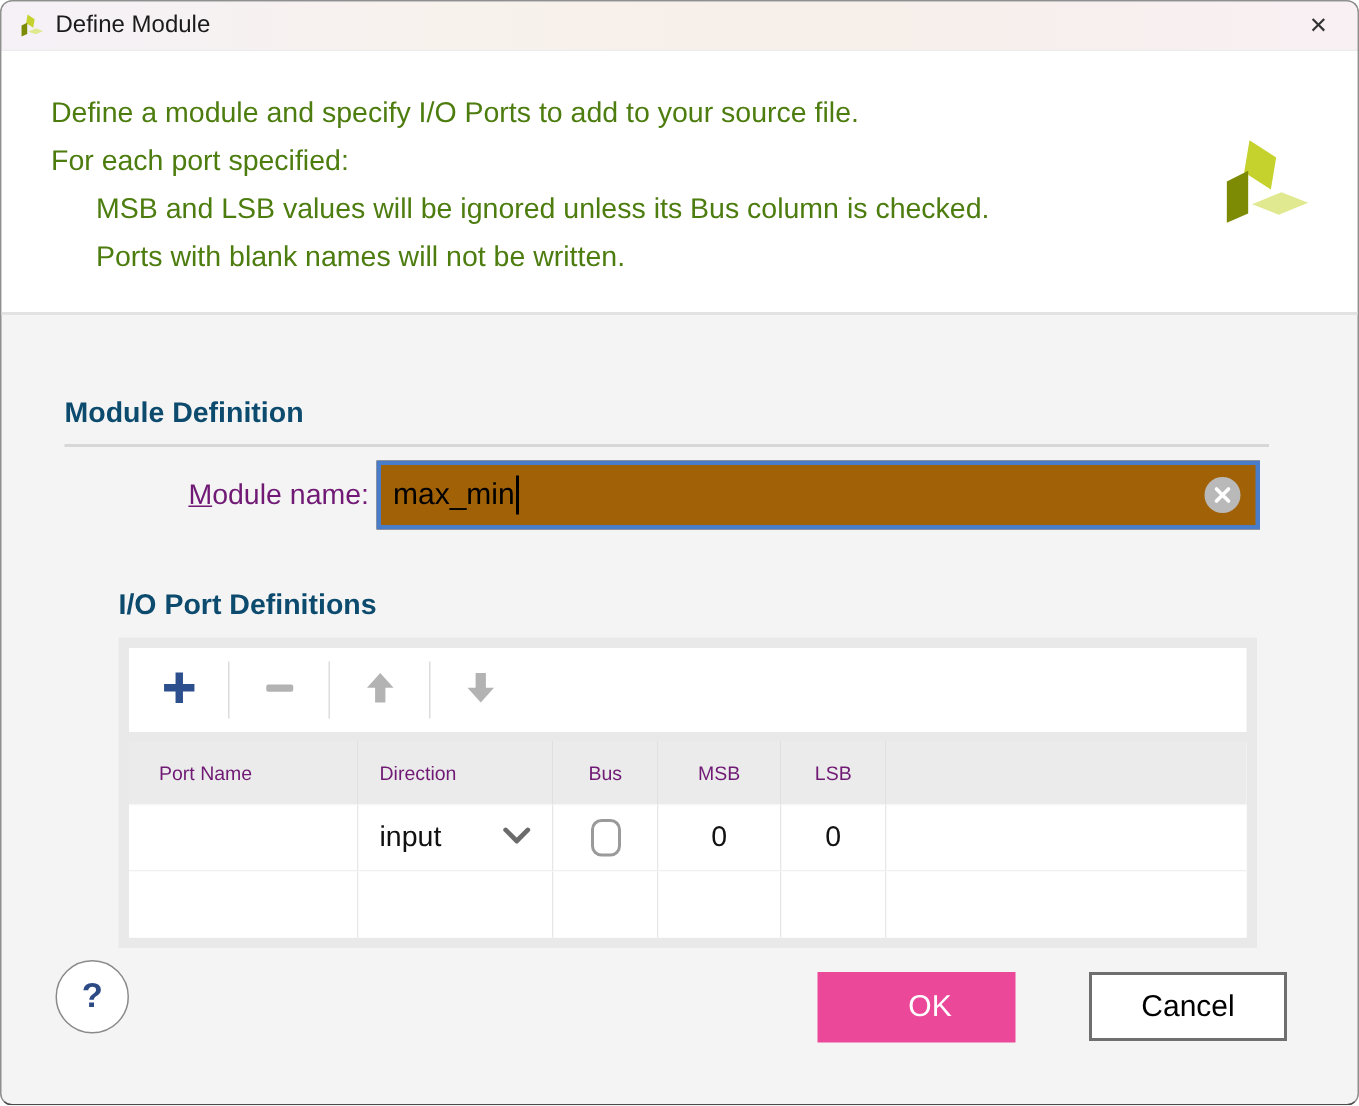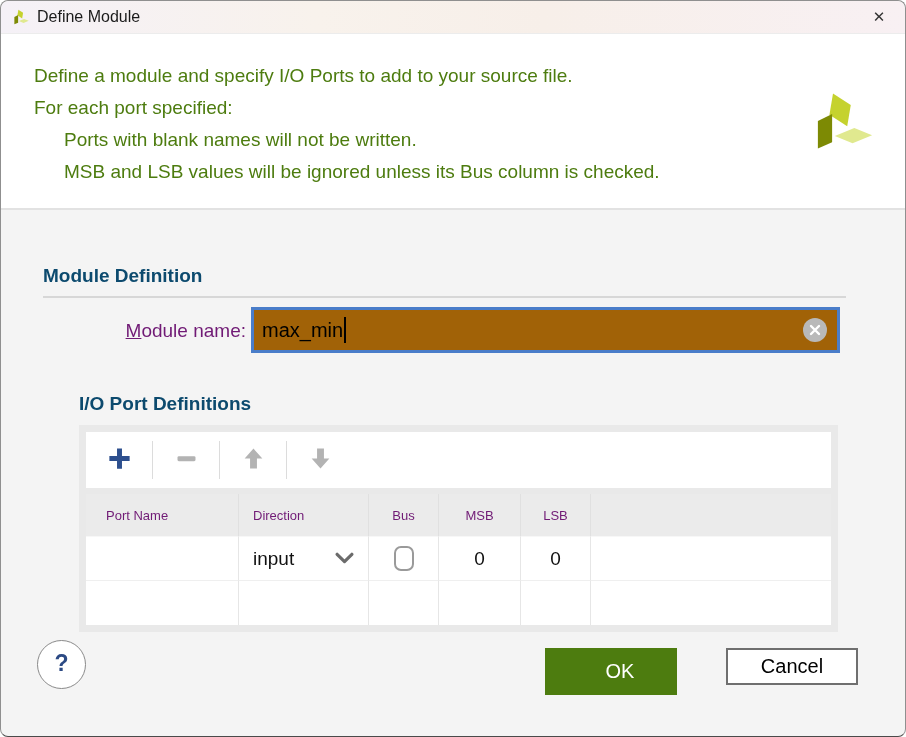--- a/index.html
+++ b/index.html
@@ -87,25 +87,25 @@
     vertical-align:middle;cursor:pointer;
   }
 
   
   .help{
     position:absolute;left:36px;top:639px;width:49px;height:49px;border-radius:50%;
     background:#fff;border:1px solid #8a8a8a;color:#2c4a84;font-size:23px;font-weight:bold;cursor:pointer;
     display:flex;align-items:center;justify-content:center;padding-bottom:3px;
   }
   .ok{
-    position:absolute;left:544px;top:647px;width:132px;height:47px;border:none;background:#4d7c0f;
+    position:absolute;left:544px;top:647px;width:132px;height:47px;border:none;background:#ec4899;
     color:#fff;font-size:20px;cursor:pointer;padding-left:24px;
   }
   .cancel{
-    position:absolute;left:725px;top:647px;width:132px;height:37px;background:#fff;
+    position:absolute;left:725px;top:647px;width:132px;height:46px;background:#fff;
     border:2px solid #6f6f6f;color:#000;font-size:20px;cursor:pointer;
   }
 </style>
 </head>
 <body>
 
 <div class="window">
 
   <div class="titlebar">
     <span class="titlebar-logo">
@@ -118,22 +118,22 @@
     <span class="title-text">Define Module</span>
     <button class="close-btn">
       <span>✕</span>
     </button>
   </div>
 
   <div class="header">
     <div class="desc">
       <div>Define a module and specify I/O Ports to add to your source file.</div>
       <div>For each port specified:</div>
+      <div class="indent">MSB and LSB values will be ignored unless its Bus column is checked.</div>
       <div class="indent">Ports with blank names will not be written.</div>
-      <div class="indent">MSB and LSB values will be ignored unless its Bus column is checked.</div>
     </div>
     <span class="big-logo">
       <svg width="64" height="70" viewBox="0 0 72 66">
         <path d="M27 2 L47 15 L43 39 L23 26 Z" fill="#c5d22e"></path>
         <path d="M10 33 L26 25 L26 57 L10 64 Z" fill="#7d8a04"></path>
         <path d="M29 50 L51 41 L71 49 L49 58 Z" fill="#e0e98f"></path>
       </svg>
     </span>
   </div>
 

